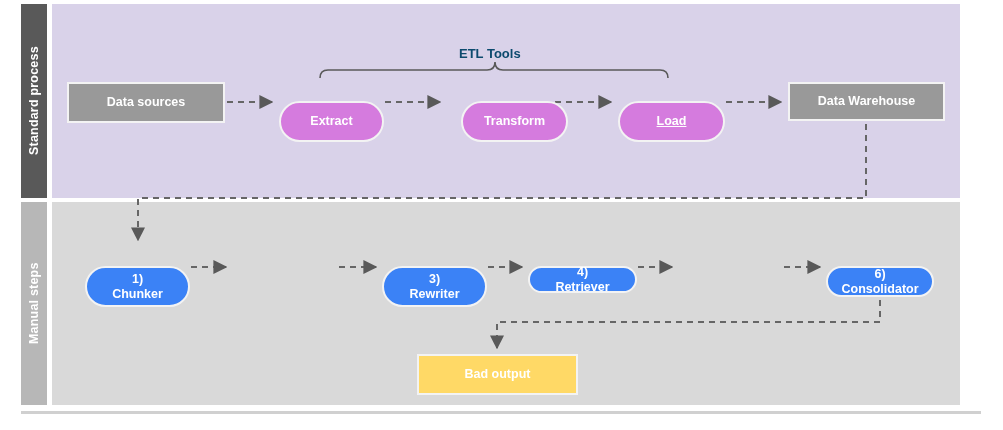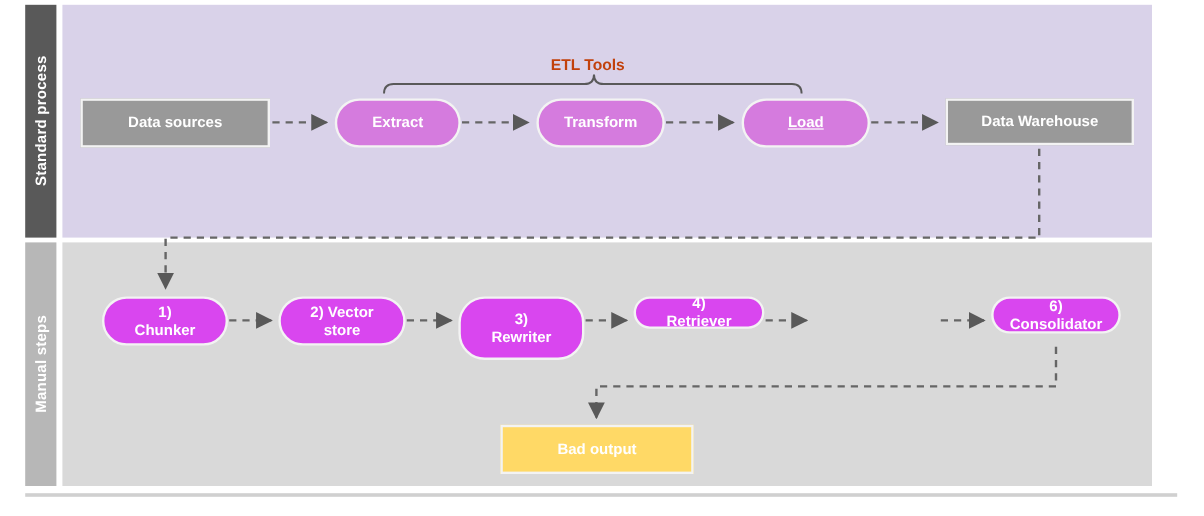--- a/index.html
+++ b/index.html
@@ -60,24 +60,24 @@
     justify-content: center;
     text-align: center;
     color: #ffffff;
     font-weight: bold;
     font-size: 12.5px;
     line-height: 1.15;
     border: 2px solid #F3F3F3;
     padding: 0 20px;
   }
   .node.rect    { border-radius: 0; }
-  .node.pill    { border-radius: 22px; }
+  .node.pill    { border-radius: 22px; margin-top: 19px; }
   .node.gray    { background: #999999; }
   .node.magenta { background: #D57BDE; }
-  .node.pillgray{ background: #d946ef; }
+  .node.pillgray{ background: #3b82f6; }
   .node.yellow  { background: #FFD966; text-align: right; }
 
   
   #wires {
     position: absolute;
     left: 0; top: 0;
     width: 1003px;
     height: 430px;
     pointer-events: none;
   }
@@ -89,21 +89,21 @@
   }
   .brace {
     fill: none;
     stroke: #595959;
     stroke-width: 1.6;
   }
   .arrowhead { fill: #595959; }
 
   .brace-label {
     position: absolute;
-    color: #c2410c;
+    color: #0c4a6e;
     font-weight: bold;
     font-size: 13px;
     white-space: nowrap;
   }
 </style>
 </head>
 <body>
 
 <div id="canvas">
 
@@ -137,31 +137,30 @@
 
     <path class="brace" d="M 320 78 Q 320 70 328 70 L 487 70 Q 495 70 495 62 Q 495 70 503 70 L 660 70 Q 668 70 668 78"></path>
   </svg>
 
   <div class="brace-label" style="left:459px; top:46px;">ETL Tools</div>
 
   <div class="node rect gray" style="left:67px; top:82px; width:158px; height:41px;">Data sources</div>
 
   <div class="node pill magenta" style="left:279px; top:82px; width:105px; height:41px;">Extract</div>
 
-  <div class="node pill magenta" style="left:447px; top:82px; width:107px; height:41px;">Transform</div>
+  <div class="node pill magenta" style="left:461px; top:82px; width:107px; height:41px;">Transform</div>
 
   <div class="node pill magenta" style="left:618px; top:82px; width:107px; height:41px;text-decoration:underline;">Load</div>
 
   <div class="node rect gray" style="left:788px; top:82px; width:157px; height:39px;">Data Warehouse</div>
 
   <div class="node pill pillgray" style="left:85px; top:247px; width:105px; height:41px;">1) Chunker</div>
 
-  <div class="node pill pillgray" style="left:232px; top:247px; width:106px; height:41px;">2) Vector store</div>
 
-  <div class="node pill pillgray" style="left:382px; top:247px; width:105px; height:53px;">3) Rewriter</div>
+  <div class="node pill pillgray" style="left:382px; top:247px; width:105px; height:41px;">3) Rewriter</div>
 
   <div class="node pill pillgray" style="left:528px; top:247px; width:109px; height:27px;">4) Retriever</div>
 
 
   <div class="node pill pillgray" style="left:826px; top:247px; width:108px; height:31px;">6) Consolidator</div>
 
   <div class="node rect yellow" style="left:417px; top:354px; width:161px; height:41px;">Bad output</div>
 
   <div id="bottom-rule"></div>
 

